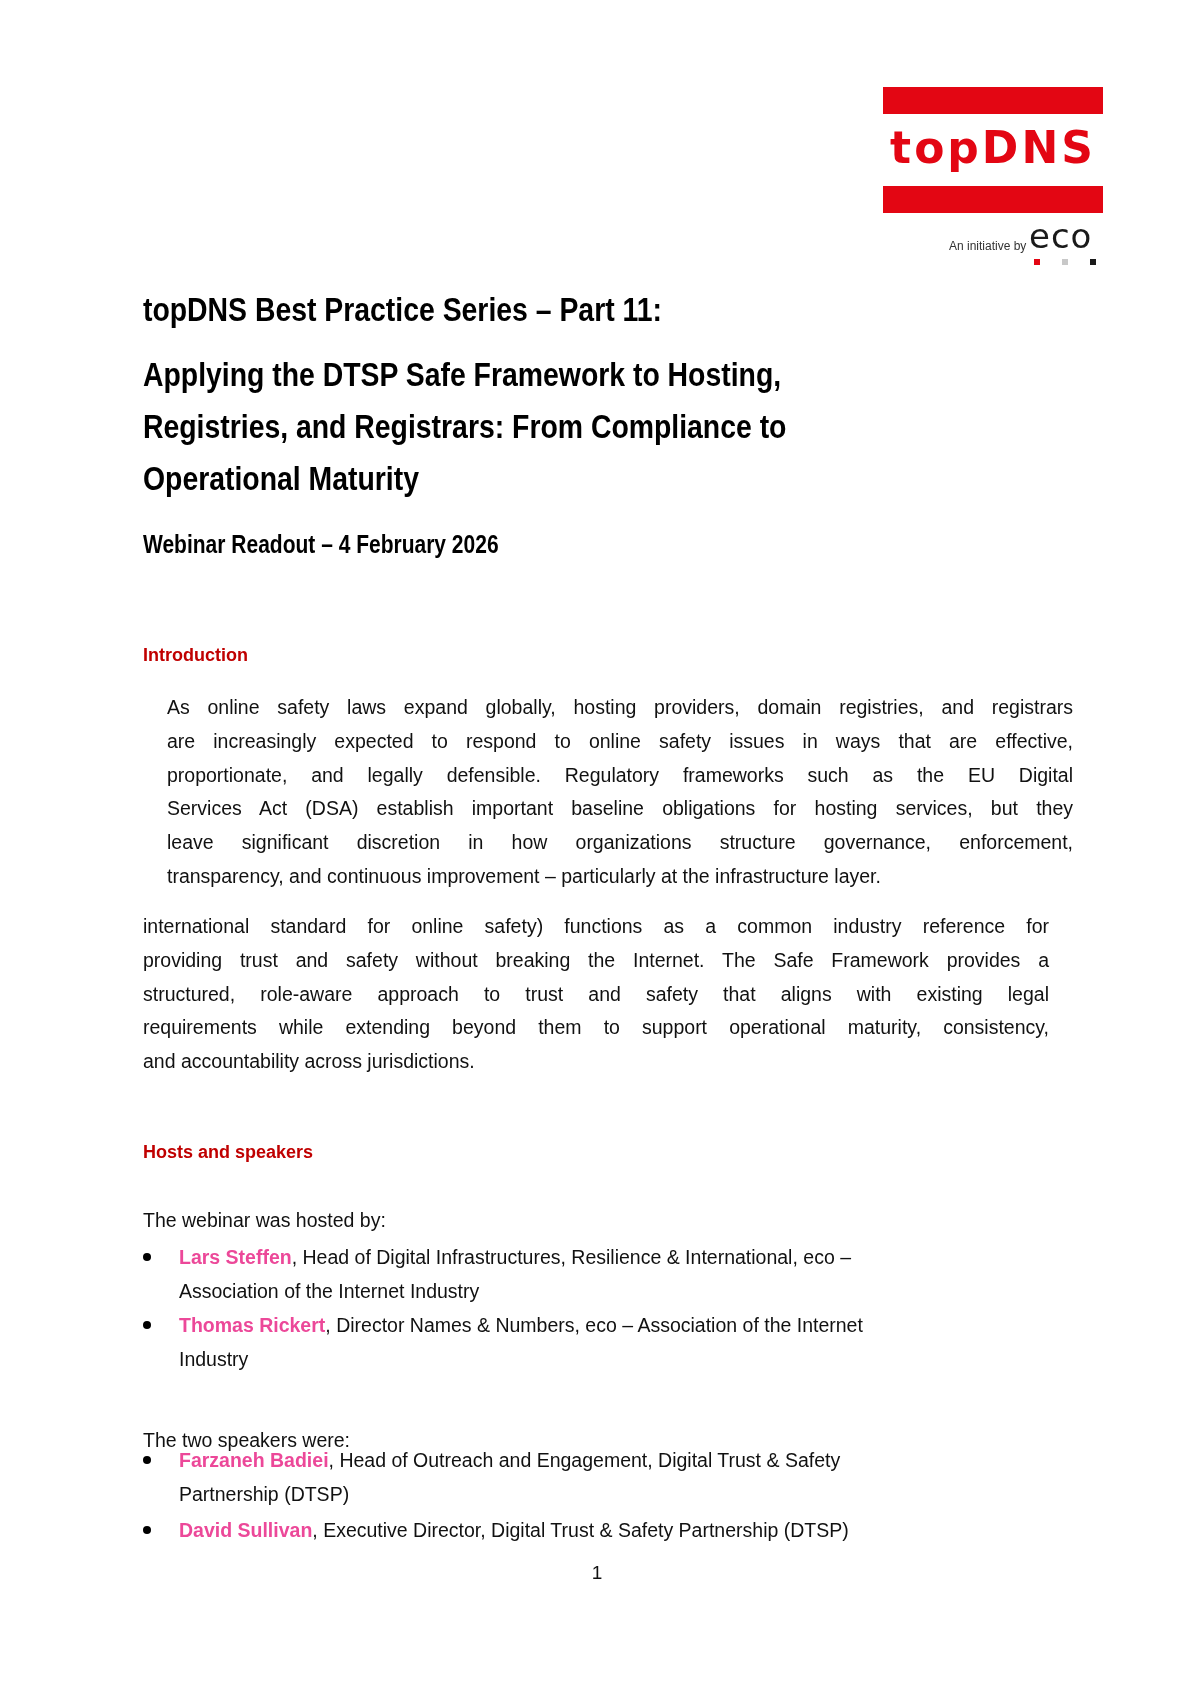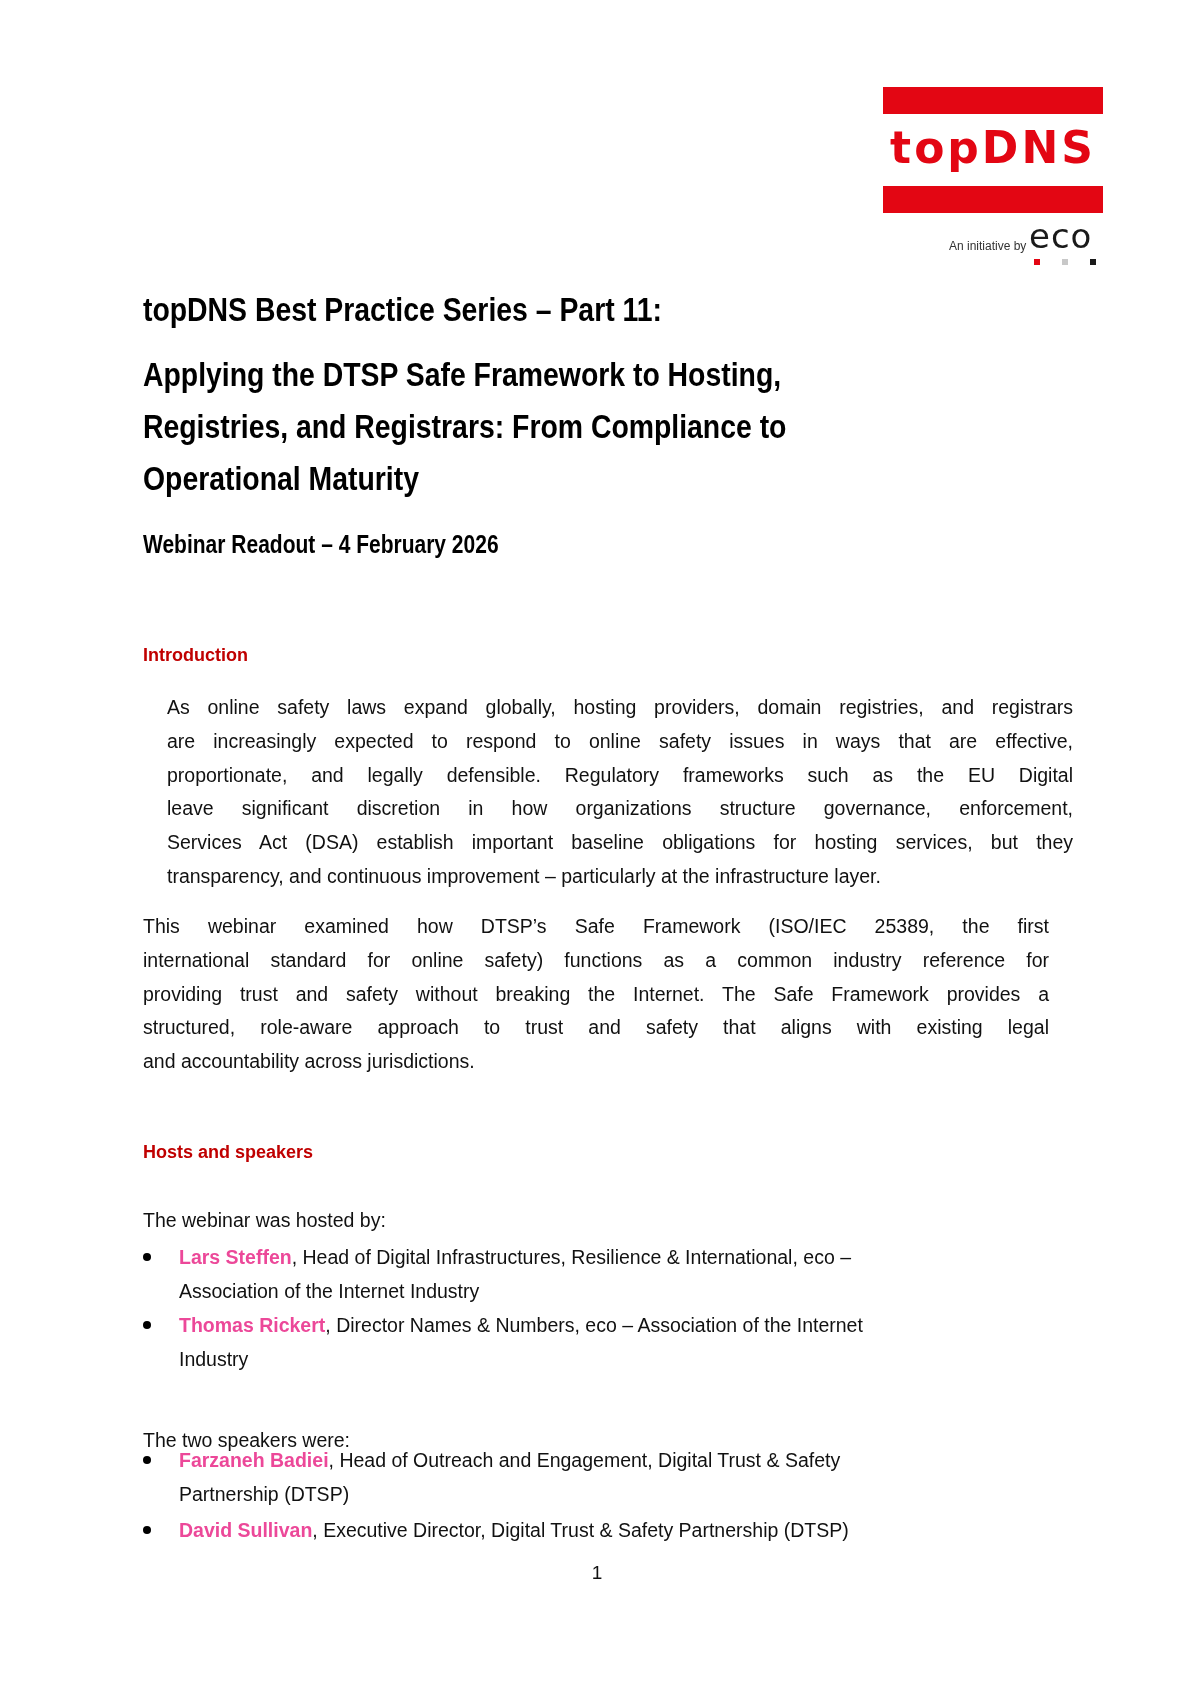--- a/index.html
+++ b/index.html
@@ -59,30 +59,30 @@
 <div class="title t3">Registries, and Registrars: From Compliance to</div>
 <div class="title t4">Operational Maturity</div>
 <div class="title subtitle">Webinar Readout – 4 February 2026</div>
 
 <div class="h2" style="top:641px;">Introduction</div>
 
 <div class="para" style="top:691px;margin-left:24px;">
   <span class="line">As online safety laws expand globally, hosting providers, domain registries, and registrars</span>
   <span class="line">are increasingly expected to respond to online safety issues in ways that are effective,</span>
   <span class="line">proportionate, and legally defensible. Regulatory frameworks such as the EU Digital</span>
+  <span class="line">Services Act (DSA) establish important baseline obligations for hosting services, but they</span>
   <span class="line">leave significant discretion in how organizations structure governance, enforcement,</span>
-  <span class="line">Services Act (DSA) establish important baseline obligations for hosting services, but they</span>
   <span class="line last">transparency, and continuous improvement – particularly at the infrastructure layer.</span>
 </div>
 
 <div class="para" style="top:910px;">
-  <span class="line">This webinar examined how DTSP’s Safe Framework (ISO/IEC 25389, the first</span>
   <span class="line">international standard for online safety) functions as a common industry reference for</span>
   <span class="line">providing trust and safety without breaking the Internet. The Safe Framework provides a</span>
   <span class="line">structured, role-aware approach to trust and safety that aligns with existing legal</span>
+  <span class="line">requirements while extending beyond them to support operational maturity, consistency,</span>
   <span class="line last">and accountability across jurisdictions.</span>
 </div>
 
 <div class="h2" style="top:1138px;">Hosts and speakers</div>
 
 <div class="plain" style="top:1173px;">The webinar was hosted by:</div>
 
 <div class="bullet-item" style="top:1240px;">
   <span class="bullet-dot"></span>
   <div class="bullet-text">

